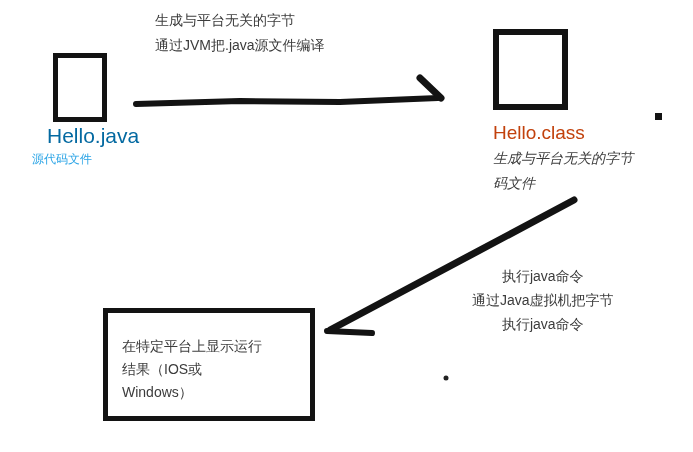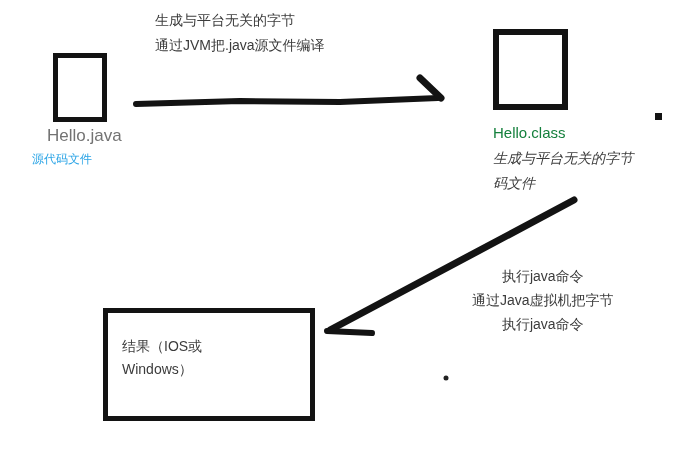--- a/index.html
+++ b/index.html
@@ -22,22 +22,22 @@
     box-sizing: border-box;
     background: #ffffff;
   }
   .box-source   { left: 53px;  top: 53px;  width: 54px;  height: 69px;  border: 5px solid #131313; }
   .box-bytecode { left: 493px; top: 29px;  width: 75px;  height: 81px;  border: 6px solid #131313; }
   .box-result   { left: 103px; top: 308px; width: 212px; height: 113px; border: 5px solid #131313; }
 
   
   .file-label {
     position: absolute;
-    color: #737373;
-    font-size: 17px;
+    color: #0369a1;
+    font-size: 21px;
     line-height: 20px;
     white-space: nowrap;
   }
   .note {
     position: absolute;
     color: #3c3c3c;
     font-size: 14px;
     white-space: nowrap;
   }
   .note div { height: 25px; line-height: 25px; }
@@ -49,22 +49,22 @@
     position: absolute;
     left: 32px; top: 148px;
     color: #2aa4e6;
     font-size: 12px;
     line-height: 22px;
     white-space: nowrap;
   }
   .bytecode-label {
     position: absolute;
     left: 493px; top: 123px;
-    color: #15803d;
-    font-size: 15px;
+    color: #c2410c;
+    font-size: 19px;
     line-height: 20px;
     white-space: nowrap;
   }
 
   svg.arrow-layer {
     position: absolute;
     left: 0; top: 0;
     width: 693px;
     height: 452px;
     pointer-events: none;
@@ -108,17 +108,18 @@
   </div>
 
   <div class="note note-run" style="left:472px; top:264px;">
     <div>执行java命令</div>
     <div>通过Java虚拟机把字节</div>
     <div>执行java命令</div>
   </div>
 
   <div class="hand-box box-result"></div>
   <div class="note note-result" style="left:122px; top:335px;">
+    <div>在特定平台上显示运行</div>
     <div>结果（IOS或</div>
     <div>Windows）</div>
   </div>
 
 </div>
 
 </body></html>

